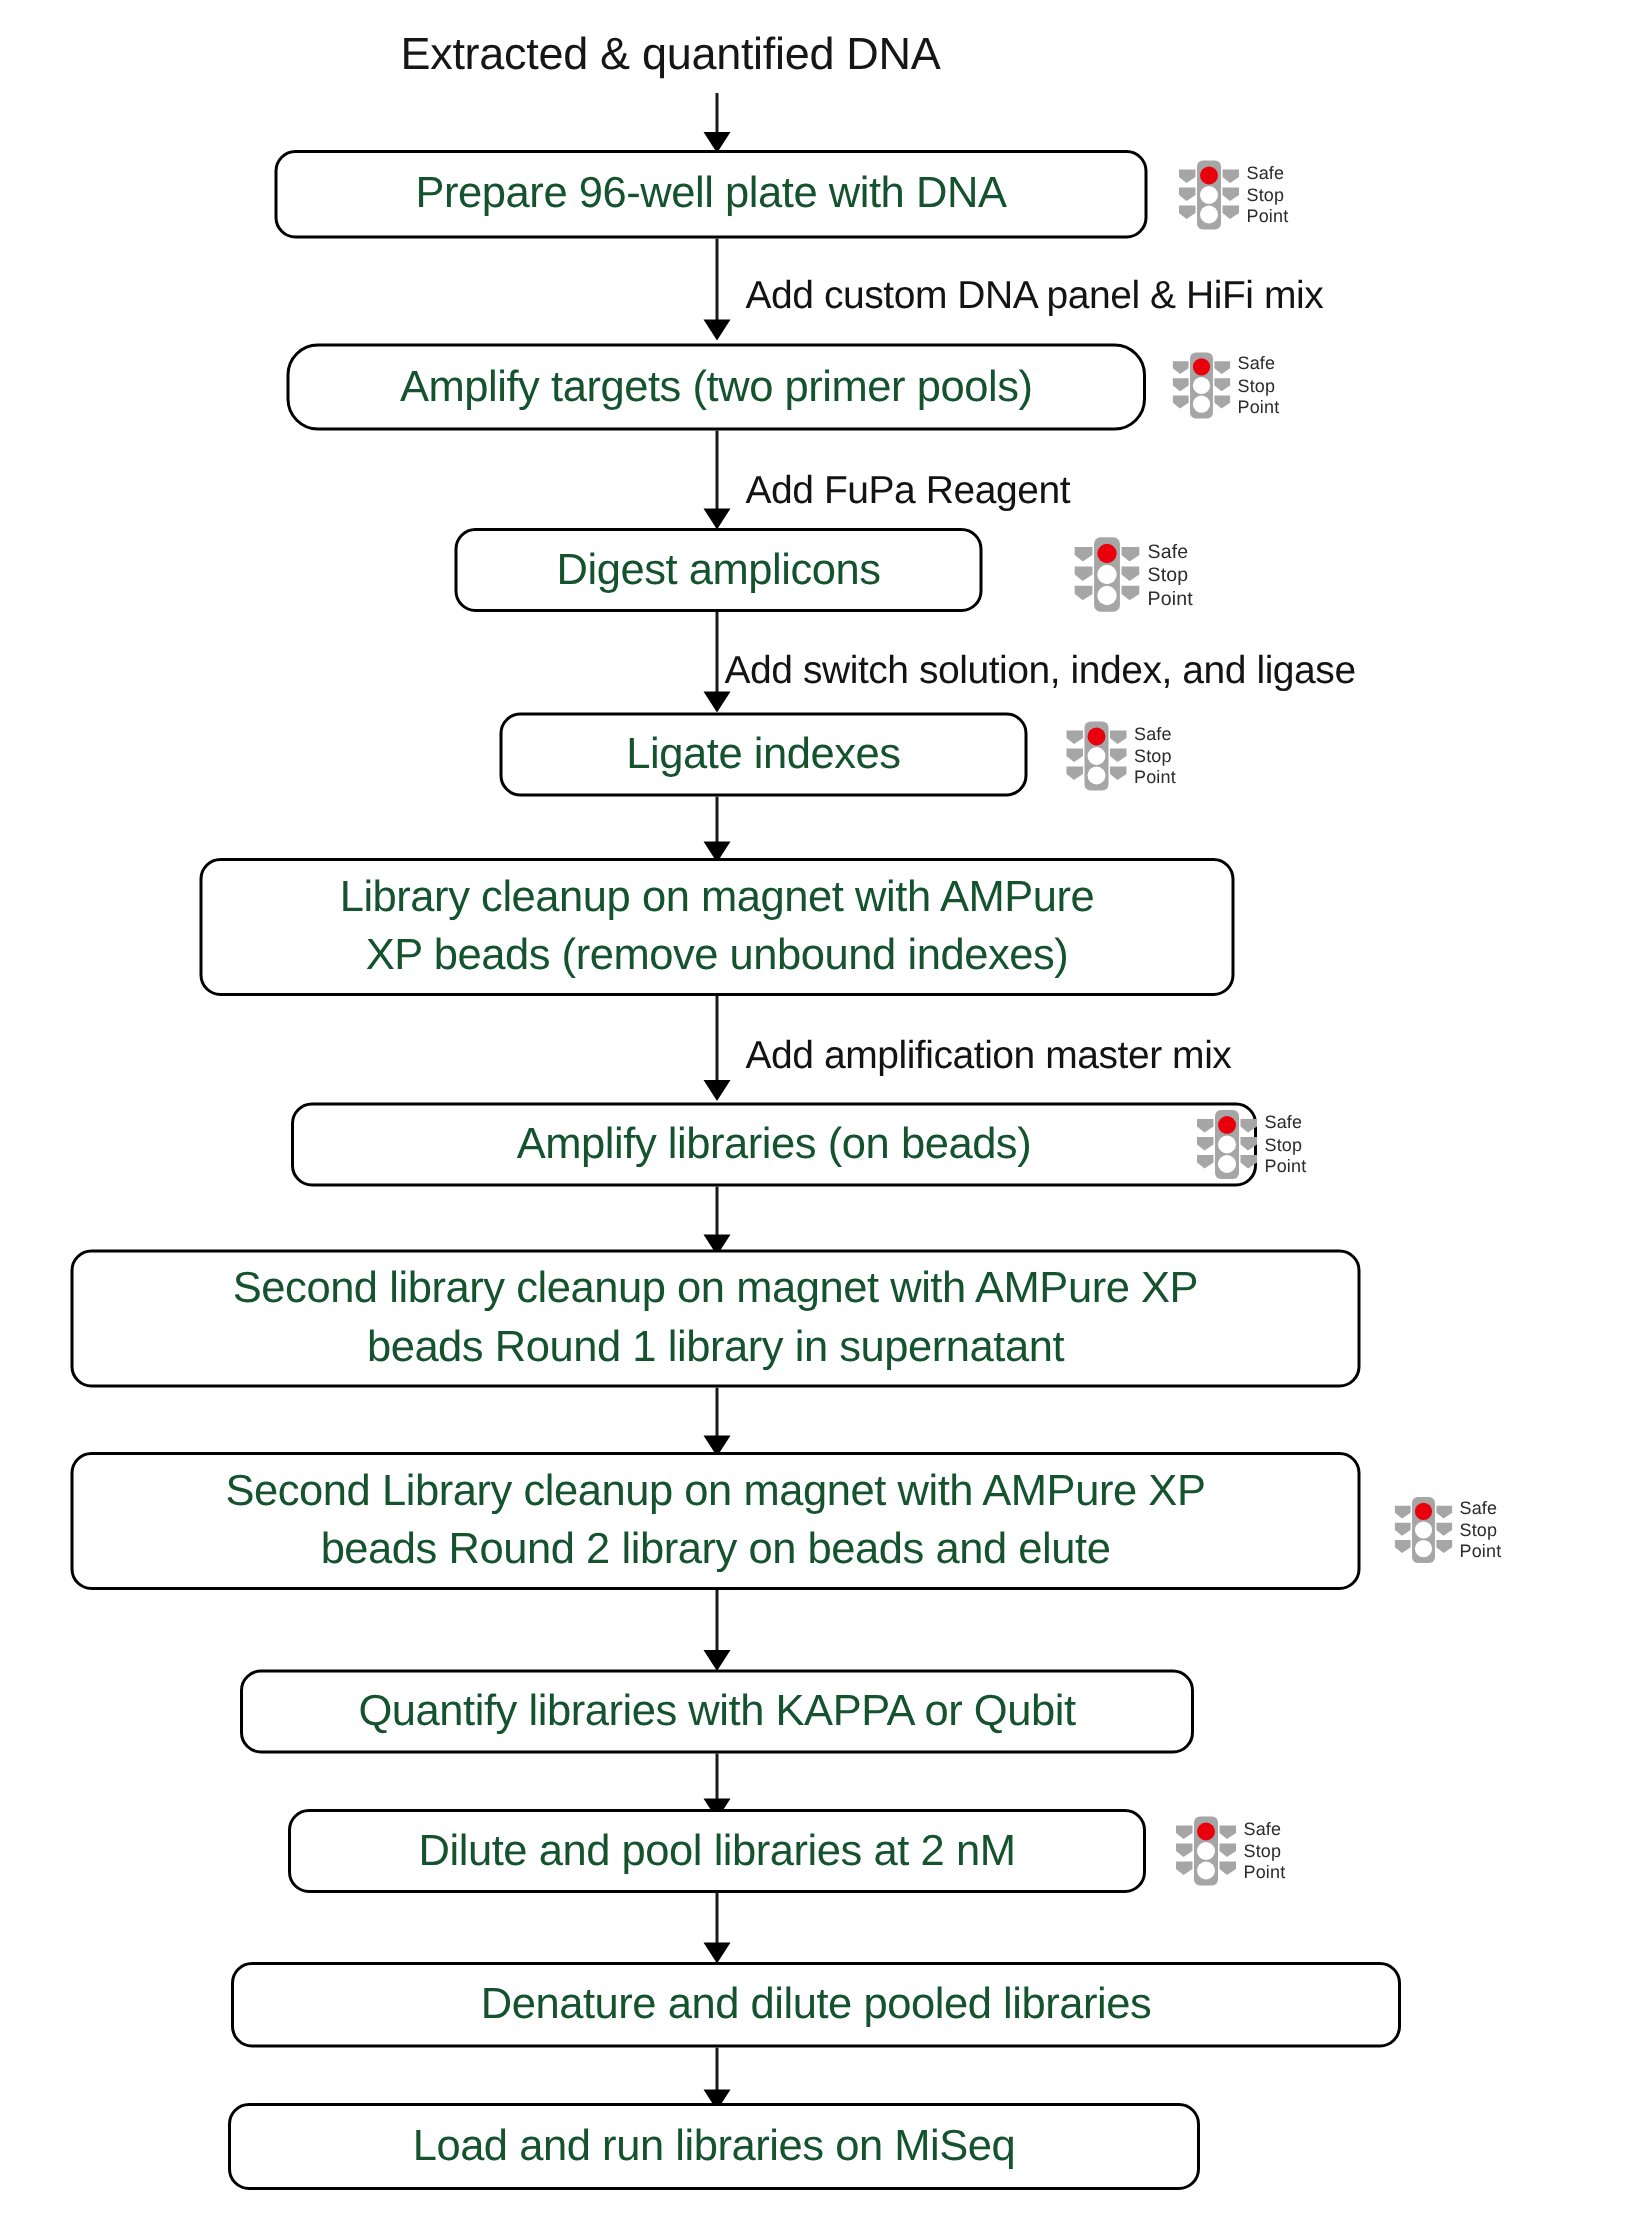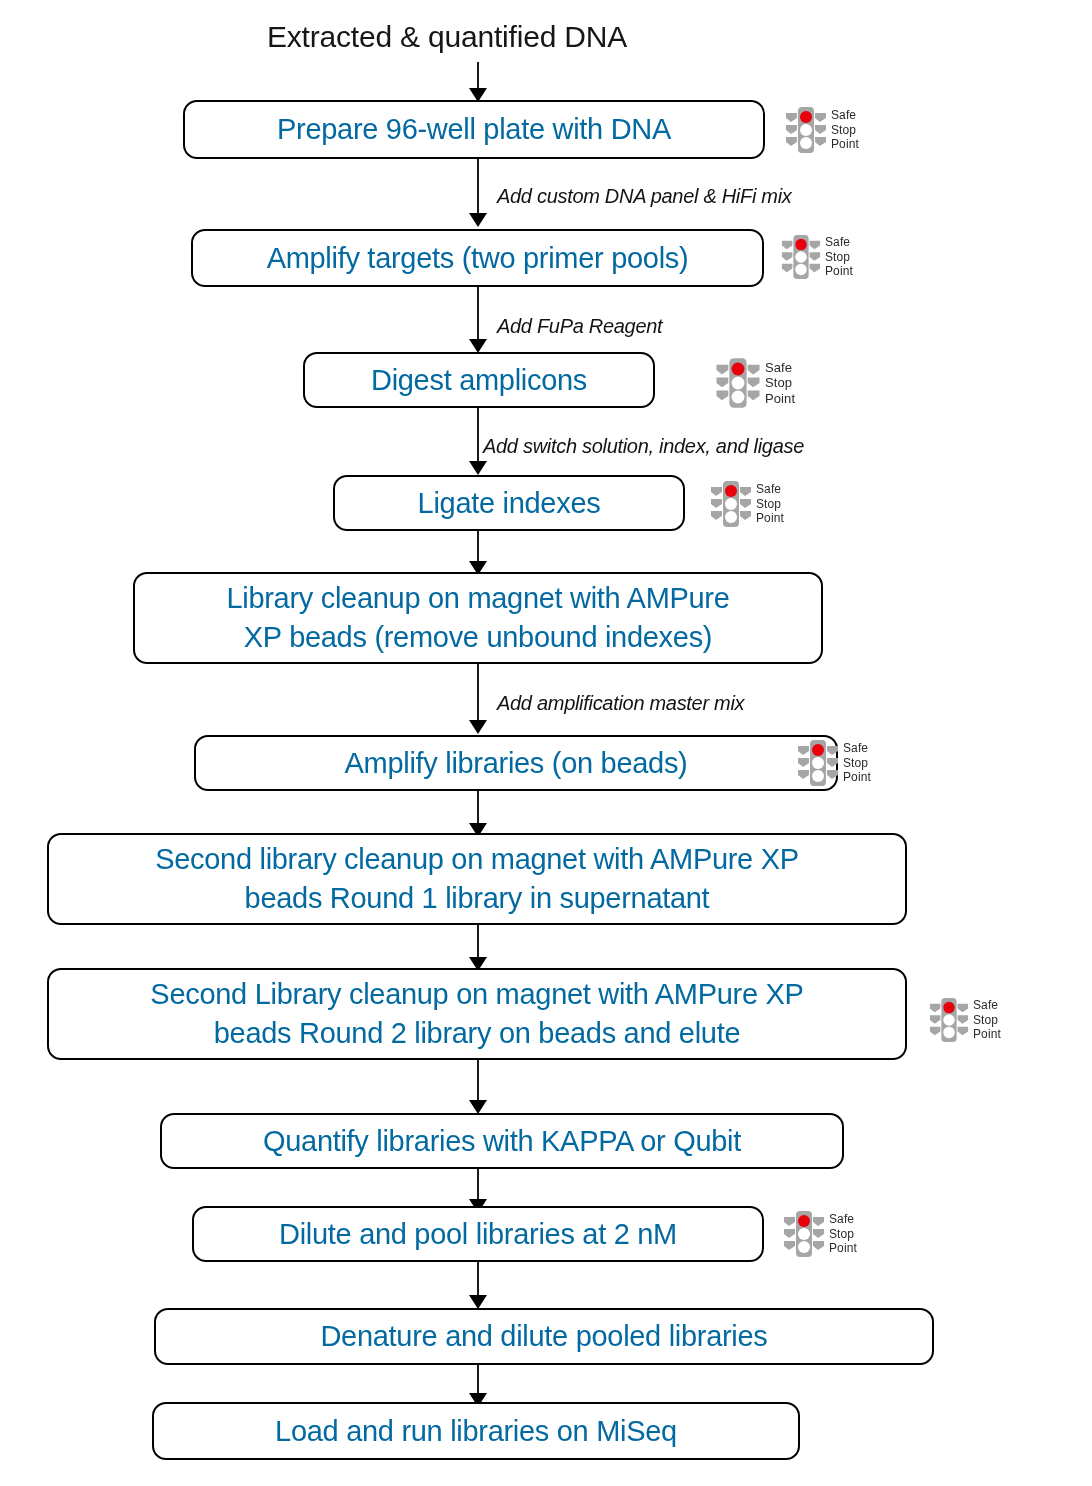--- a/index.html
+++ b/index.html
@@ -38,21 +38,21 @@
     background: #ffffff;
     display: flex;
     align-items: center;
     justify-content: center;
     text-align: center;
     padding: 2px 10px;
   }
   .node .node-text {
     font-size: 29px;
     line-height: 37px;
-    color: #0369a1;
+    color: #14532d;
     letter-spacing: -0.3px;
     display: block;
     width: 100%;
   }
   .node.two-line .node-text {
     line-height: 39px;
   }
 
   
   .conn {
@@ -65,26 +65,25 @@
     width: 0;
     height: 0;
     border-left: 9px solid transparent;
     border-right: 9px solid transparent;
     border-top: 14px solid #000000;
   }
 
   
   .edge-label {
     position: absolute;
-    font-size: 20px;
+    font-size: 26px;
     line-height: 32px;
     color: #131313;
     white-space: nowrap;
     letter-spacing: -0.3px;
-    font-style: italic;
   }
 
   
   .ssp {
     position: absolute;
     display: flex;
     align-items: center;
   }
   .ssp svg { display: block; }
   .ssp-words {
@@ -135,21 +134,21 @@
       <span>Safe</span>
       <span>Stop</span>
       <span>Point</span>
     </span>
   </div>
 
   <div class="conn" style="left:477px; top:159px; height:58px;"></div>
   <div class="arrowhead" style="left:469px; top:213px;"></div>
   <div class="edge-label" style="left:497px; top:180px;">Add custom DNA panel &amp; HiFi mix</div>
 
-  <div class="node" style="left:191px; top:229px; width:573px; height:58px;">
+  <div class="node" style="left:191px; top:229px; width:573px; height:58px;border-radius:21px;">
     <span class="node-text">Amplify targets (two primer pools)</span>
   </div>
   <div class="ssp sz-md" style="left:780px; top:232px;">
     <svg width="42" height="50" viewBox="0 0 44 52">
       <g fill="#a6a6a6">
         <path d="M2 9 L13 9 L13 14 L7 18 L2 14 Z"></path>
         <path d="M2 21 L13 21 L13 26 L7 30 L2 26 Z"></path>
         <path d="M2 33 L13 33 L13 38 L7 42 L2 38 Z"></path>
         <path d="M31 9 L42 9 L42 14 L36 18 L31 14 Z"></path>
         <path d="M31 21 L42 21 L42 26 L36 30 L31 26 Z"></path>
@@ -301,21 +300,21 @@
     <span class="ssp-words">
       <span>Safe</span>
       <span>Stop</span>
       <span>Point</span>
     </span>
   </div>
 
   <div class="conn" style="left:477px; top:1060px; height:46px;"></div>
   <div class="arrowhead" style="left:469px; top:1100px;"></div>
 
-  <div class="node" style="left:160px; top:1113px; width:684px; height:56px;">
+  <div class="node" style="left:160px; top:1113px; width:636px; height:56px;">
     <span class="node-text">Quantify libraries with KAPPA or Qubit</span>
   </div>
 
   <div class="conn" style="left:477px; top:1169px; height:36px;"></div>
   <div class="arrowhead" style="left:469px; top:1199px;"></div>
 
   <div class="node" style="left:192px; top:1206px; width:572px; height:56px;">
     <span class="node-text">Dilute and pool libraries at 2 nM</span>
   </div>
   <div class="ssp sz-md" style="left:782px; top:1208px;">

